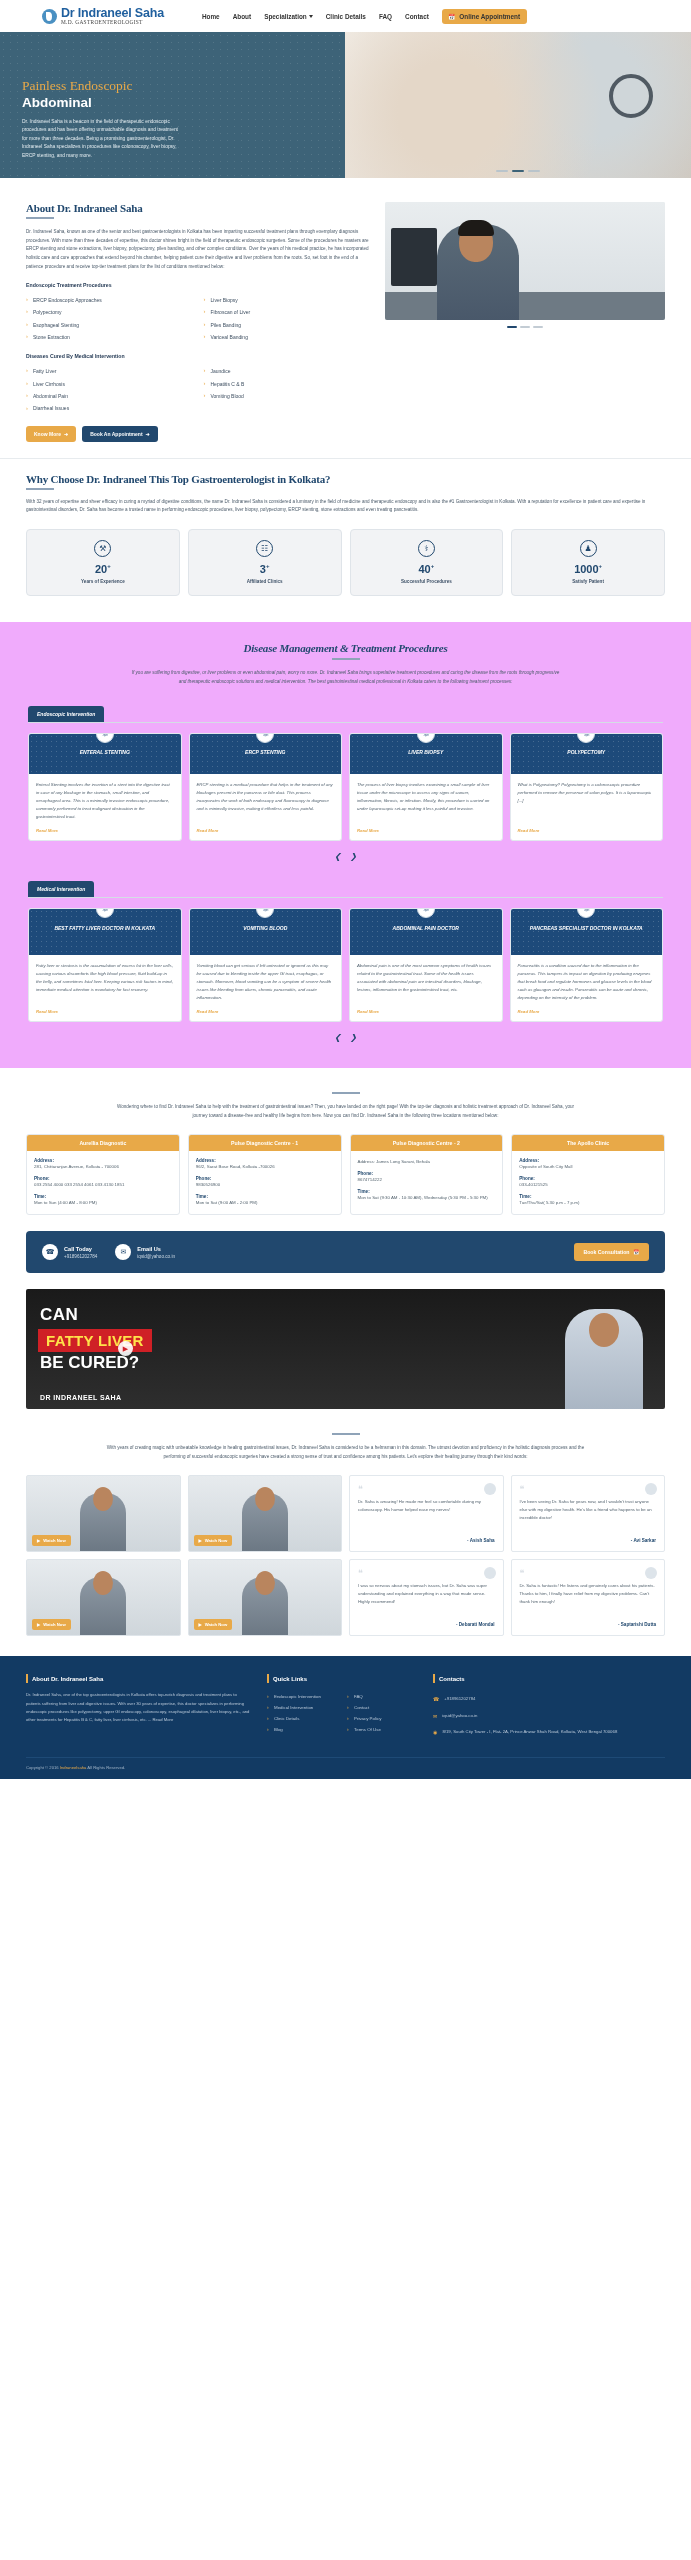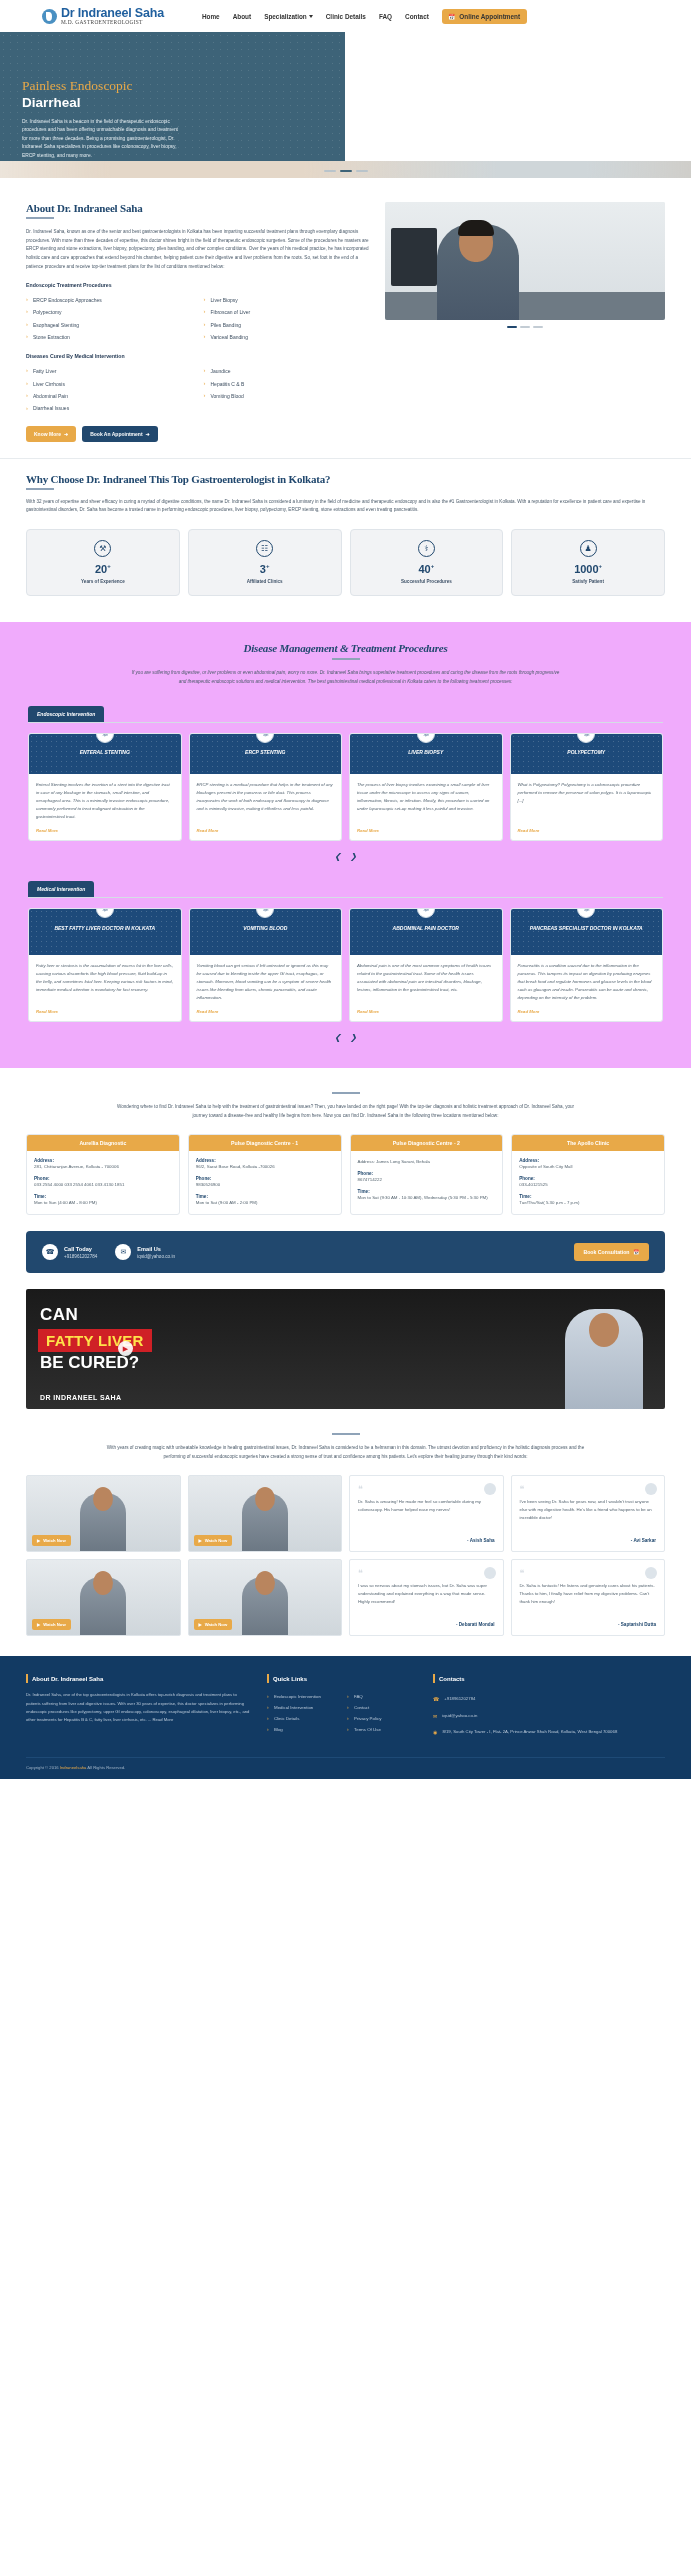--- a/index.html
+++ b/index.html
@@ -37,21 +37,21 @@
   .nav { display:flex; align-items:center; gap:13px; margin-left: 38px; }
   .nav a { font-size: 6.4px; color:#333; font-weight:600; white-space: nowrap;}
   .caret { display:inline-block; width:0;height:0;border-left:2.4px solid transparent;border-right:2.4px solid transparent;border-top:3px solid #333; margin-left:2px; vertical-align:middle;}
   .btn-appt {
     background:#e8a948; color:#fff; font-size:6.2px; font-weight:600;
     padding:4px 7px; border-radius:3px; display:flex; align-items:center; gap:3px;
   }
   .mini-ico { font-size:6px; }
 
   
-  .hero { position: relative; height: 146px; display:flex; overflow:hidden;flex-direction:column;}
+  .hero { position: relative; height: 146px; display:flex; overflow:hidden;}
   .hero-left {
     width: 345px; background:#3d6378; position:relative;
     padding: 46px 28px 0 22px;
   }
   .hero-left::before{
     content:""; position:absolute; inset:0;
     background-image: radial-gradient(rgba(255,255,255,.22) .6px, transparent .7px);
     background-size: 7px 7px; opacity:.55;
   }
   .hero-left > * { position:relative; }
@@ -287,21 +287,21 @@
     <a class="btn-appt">
       <span class="mini-ico">📅</span>
       <span>Online Appointment</span>
     </a>
   </nav>
 </div>
 
 <div class="hero">
   <div class="hero-left">
     <div class="hero-h1">Painless Endoscopic</div>
-    <div class="hero-h2">Diarrheal</div>
+    <div class="hero-h2">Abdominal</div>
     <div class="hero-p">Dr. Indraneel Saha is a beacon in the field of therapeutic endoscopic procedures and has been offering unmatchable diagnosis and treatment for more than three decades. Being a promising gastroenterologist, Dr. Indraneel Saha specializes in procedures like colonoscopy, liver biopsy, ERCP stenting, and many more.</div>
 
   </div>
   <div class="hero-right">
     <div class="hero-img"></div>
     <div class="hero-stet"></div>
     <div class="hero-dots">
       <i></i>
       <i class="on"></i>
       <i></i>

